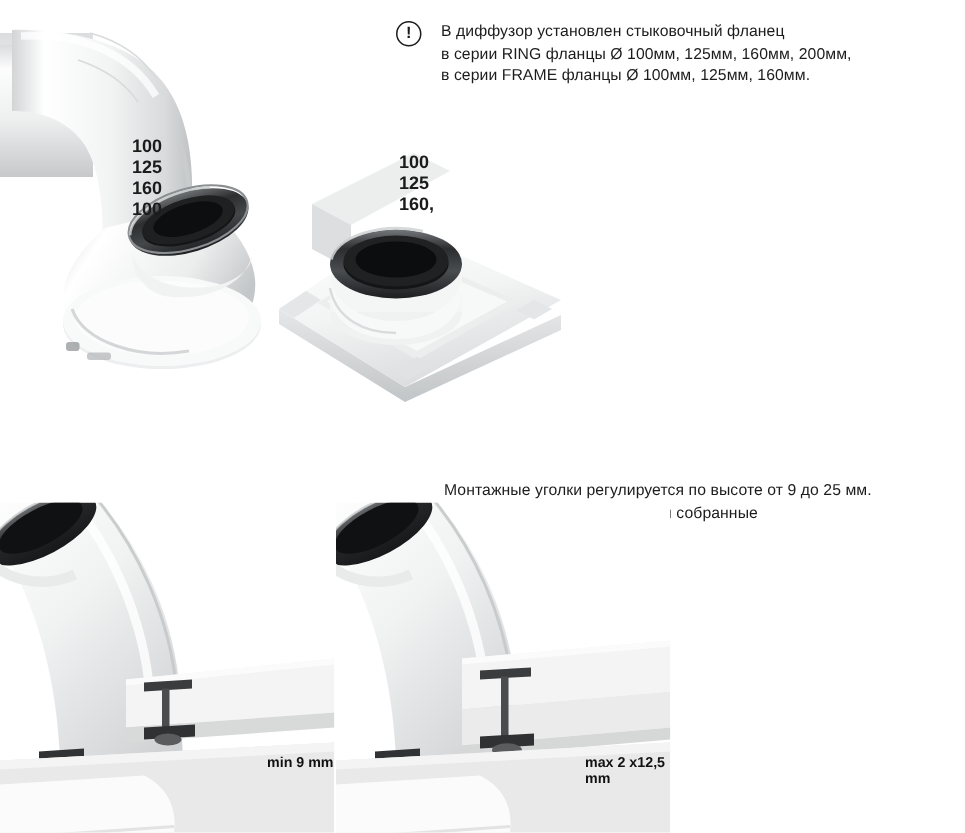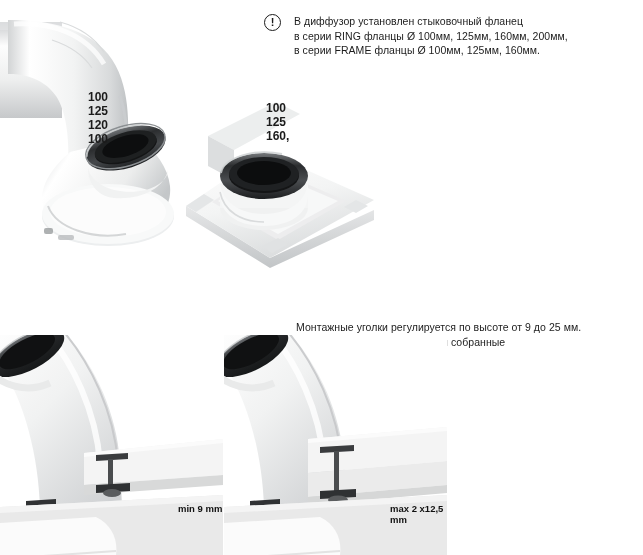--- a/index.html
+++ b/index.html
@@ -161,21 +161,21 @@
         <path d="M-40,-3 A41,20 0 0 1 20,-18" fill="none" stroke="#c8cbcd" stroke-width="1.6" opacity="0.85"></path>
       </g>
 
       <path d="M88,168 C92,186 118,196 146,190 C160,186 168,178 168,170
                C164,188 142,200 114,198 C96,196 88,182 88,168 Z" fill="#f1f2f2"></path>
     </svg>
 
     <div class="abs" style="left:88px; top:90px;">
       <div class="size-label">100</div>
       <div class="size-label">125</div>
-      <div class="size-label">120</div>
+      <div class="size-label">160</div>
       <div class="size-label">100</div>
     </div>
   </div>
 
   <div class="abs" id="frame-assembly">
     <svg width="205" height="205" viewBox="0 0 205 205">
       <defs>
         <linearGradient id="plateGrad" x1="0" y1="0" x2="0.4" y2="1">
           <stop offset="0%" stop-color="#ffffff"></stop>
           <stop offset="55%" stop-color="#f3f4f4"></stop>

